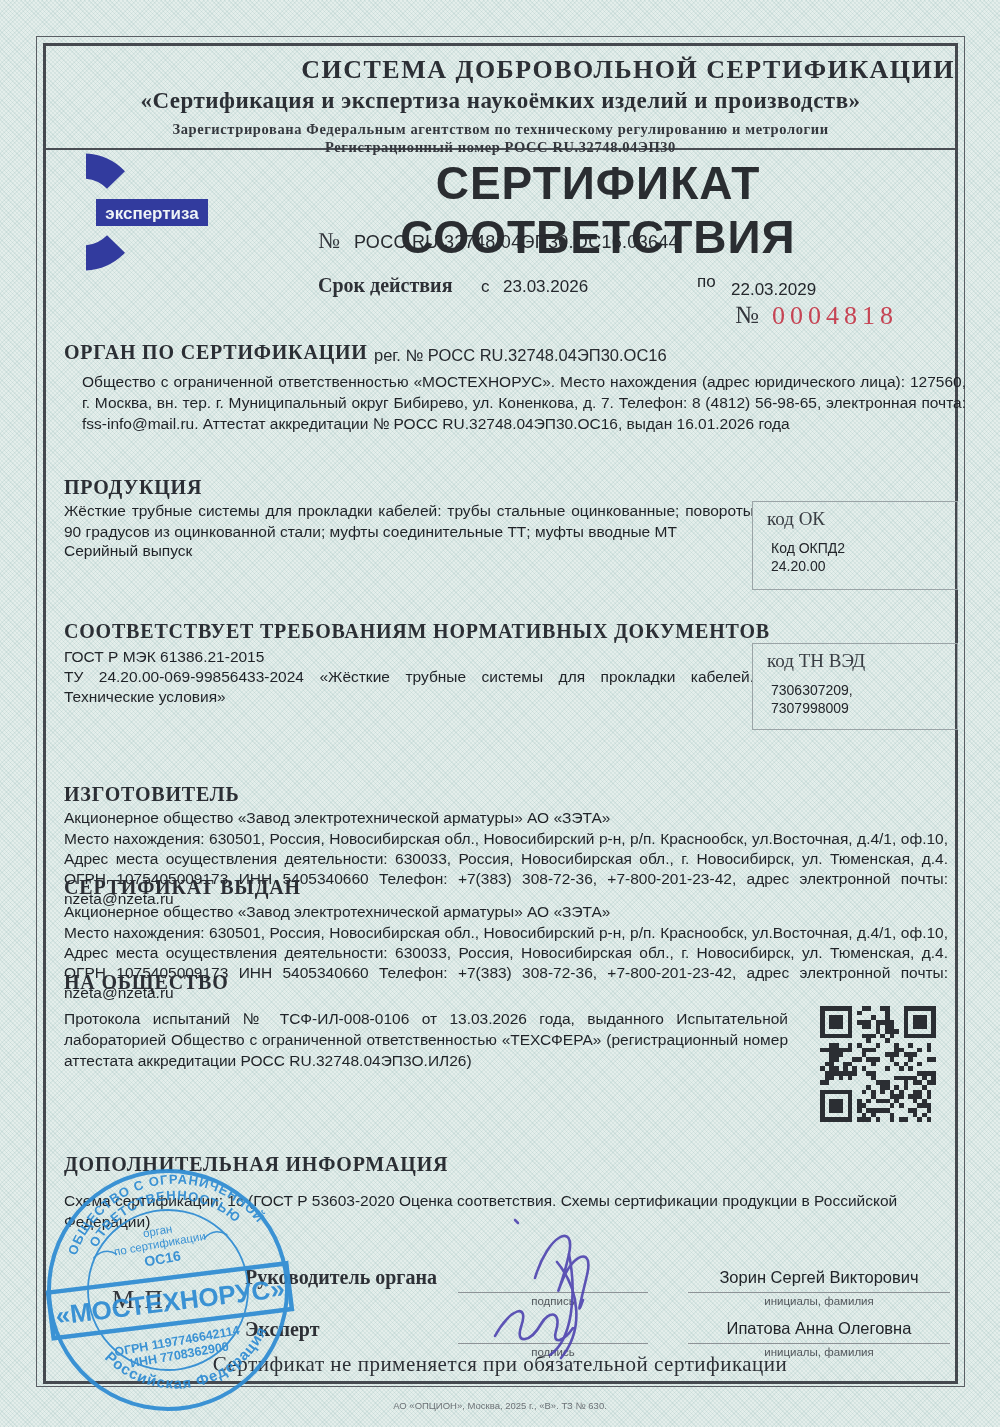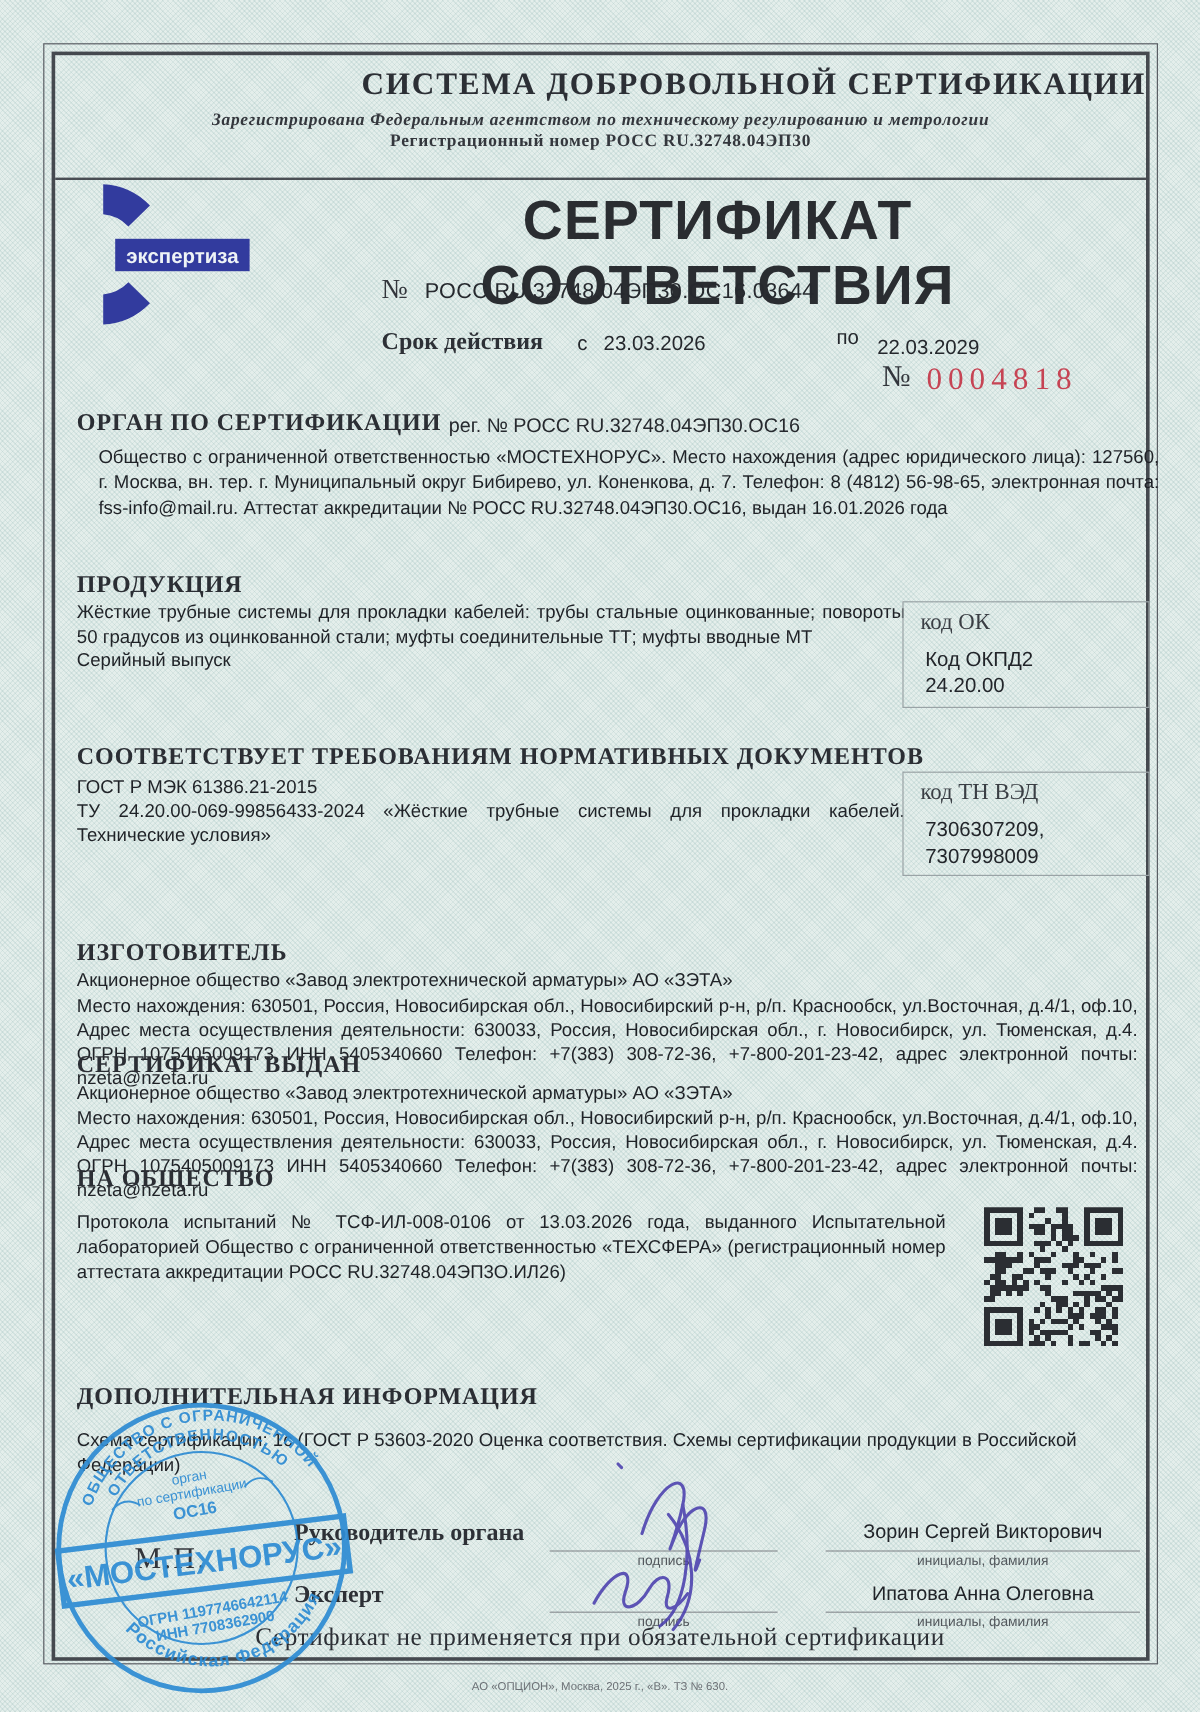--- a/index.html
+++ b/index.html
@@ -12,21 +12,21 @@
     font-family:"Liberation Sans", sans-serif; color:#24272c;
   }
   .frame-outer{position:absolute; top:36px; left:36px; right:35px; bottom:40px; border:1.5px solid #5a5e64; z-index:0;}
   .frame-inner{position:absolute; top:43px; left:43px; right:42px; bottom:43px; border:3px solid #45494f; z-index:0;}
   .header-block{
     position:absolute; top:46px; left:46px; right:45px; height:102px;
     border-bottom:2px solid #4a4e54; text-align:center; z-index:1;
   }
   .hdr1{font-family:"Liberation Serif",serif; font-weight:bold; font-size:26px; letter-spacing:1.5px; color:#2c2f35; margin-top:9px;text-align:right;}
   .hdr2{font-family:"Liberation Serif",serif; font-weight:bold; font-size:23px; letter-spacing:.5px; color:#2c2f35; margin-top:3px;}
-  .hdr3{font-family:"Liberation Serif",serif; font-weight:bold; font-size:14.5px; letter-spacing:.6px; color:#34373d; margin-top:7px;font-style:italic;}
+  .hdr3{font-family:"Liberation Serif",serif; font-weight:bold; font-size:14.5px; letter-spacing:.6px; color:#34373d; margin-top:7px;}
   .hdr4{font-family:"Liberation Serif",serif; font-weight:bold; font-size:14.5px; letter-spacing:.6px; color:#34373d; margin-top:1px;}
   .doc-title{
     position:absolute; left:252px; top:156px; width:692px; text-align:center; z-index:1;
     font-weight:bold; font-size:46px; letter-spacing:1px; color:#2a2d31;
   }
   .cert-no-row{position:absolute; left:318px; top:228px; z-index:1;}
   .num-sign{font-family:"Liberation Serif",serif; font-size:23px; color:#33363c;}
   .cert-no-val{font-size:18px; padding-left:14px; color:#26292e; letter-spacing:.3px;}
   .validity-label{position:absolute; left:318px; top:274px; font-family:"Liberation Serif",serif; font-weight:bold; font-size:20px; color:#2d3036; z-index:1;}
   .v-from-lbl{position:absolute; left:481px; top:277px; font-size:17px; z-index:1;}
@@ -35,21 +35,21 @@
   .v-to{position:absolute; left:731px; top:280px; font-size:17px; z-index:1;}
   .blank-no-sign{position:absolute; left:735px; top:301px; font-family:"Liberation Serif",serif; font-size:25px; color:#33363c; z-index:1;}
   .blank-no-val{position:absolute; left:772px; top:301px; font-family:"Liberation Serif",serif; font-size:26px; letter-spacing:5px; color:#c64454; z-index:1;}
   .sec-head{font-family:"Liberation Serif",serif; font-weight:bold; font-size:20px; letter-spacing:.8px; color:#2b2e34; position:absolute; z-index:1;}
   .reg-no{position:absolute; font-size:16.5px; color:#26292e; z-index:1;}
   .body-par{position:absolute; font-size:15.5px; line-height:21px; color:#1f2227; text-align:justify; z-index:1;}
   .body-line{position:absolute; font-size:15.5px; color:#1f2227; z-index:1; white-space:nowrap;}
   .just-full{text-align:justify; text-align-last:justify; white-space:normal;}
   .code-box{position:absolute; left:752px; width:206px; border:1px solid #9aa3a6; z-index:1; padding:6px 0 0 14px; box-sizing:border-box;}
   .code-box .cb-label{font-family:"Liberation Serif",serif; font-size:19px; color:#3a3e44;}
-  .code-box .cb-line{font-size:17px; color:#22252a; margin-top:2px; padding-left:4px;}
+  .code-box .cb-line{font-size:14px; color:#22252a; margin-top:2px; padding-left:4px;}
   .code-box .cb-first{margin-top:10px;}
   .qr{position:absolute; left:820px; top:1006px; z-index:1;}
   .logo{position:absolute; left:86px; top:150px; z-index:1;}
   .stamp{position:absolute; left:30px; top:1162px; z-index:3; opacity:.93;}
   .mp{position:absolute; left:112px; top:1286px; font-family:"Liberation Serif",serif; font-size:25px; letter-spacing:2px; color:#33363c; z-index:2;}
   .sig-role{position:absolute; left:245px; font-family:"Liberation Serif",serif; font-weight:bold; font-size:20px; color:#2d3036; z-index:2;}
   .sig-line{position:absolute; border-top:1px solid #8d9296; z-index:2;}
   .sig-sub{position:absolute; font-size:11.5px; color:#53585d; text-align:center; z-index:2;}
   .sig-name{position:absolute; font-size:16.5px; color:#202328; text-align:center; z-index:2;}
   .footnote{position:absolute; left:150px; top:1352px; width:700px; text-align:center; font-family:"Liberation Serif",serif; font-size:21px; letter-spacing:.5px; color:#2c2f35; z-index:2;}
@@ -58,20 +58,21 @@
 </style>
 </head>
 <body>
 
 <div class="page">
   <div class="frame-outer"></div>
   <div class="frame-inner"></div>
 
   <div class="header-block">
     <div class="hdr1">СИСТЕМА ДОБРОВОЛЬНОЙ СЕРТИФИКАЦИИ</div>
+    <div class="hdr2">«Сертификация и экспертиза наукоёмких изделий и производств»</div>
     <div class="hdr3">Зарегистрирована Федеральным агентством по техническому регулированию и метрологии</div>
     <div class="hdr4">Регистрационный номер РОСС RU.32748.04ЭП30</div>
   </div>
 
   <svg class="logo" width="152" height="124" viewBox="0 0 152 124">
     <path d="M 30 94 A 46 46 0 1 1 30 30" fill="none" stroke="#323b9e" stroke-width="25"></path>
     <rect x="10" y="49" width="112" height="27" fill="#323b9e"></rect>
     <text x="66" y="69" text-anchor="middle" font-family="Liberation Sans, sans-serif" font-size="17" font-weight="bold" fill="#eef3f6">экспертиза</text>
   </svg>
 
@@ -88,21 +89,21 @@
   <span class="v-to">22.03.2029</span>
 
   <span class="blank-no-sign">№</span>
   <span class="blank-no-val">0004818</span>
 
   <div class="sec-head" style="left:64px; top:341px;">ОРГАН ПО СЕРТИФИКАЦИИ</div>
   <div class="reg-no" style="left:374px; top:346px;">рег. № РОСС RU.32748.04ЭП30.ОС16</div>
   <div class="body-par" style="left:82px; top:371px; width:884px;">Общество с ограниченной ответственностью «МОСТЕХНОРУС». Место нахождения (адрес юридического лица): 127560, г. Москва, вн. тер. г. Муниципальный округ Бибирево, ул. Коненкова, д. 7. Телефон: 8 (4812) 56-98-65, электронная почта: fss-info@mail.ru. Аттестат аккредитации № РОСС RU.32748.04ЭП30.ОС16, выдан 16.01.2026 года</div>
 
   <div class="sec-head" style="left:64px; top:476px;">ПРОДУКЦИЯ</div>
-  <div class="body-par" style="left:64px; top:500px; width:690px;">Жёсткие трубные системы для прокладки кабелей: трубы стальные оцинкованные; повороты 50 градусов из оцинкованной стали; муфты соединительные ТТ; муфты вводные МТ</div>
+  <div class="body-par" style="left:64px; top:500px; width:690px;">Жёсткие трубные системы для прокладки кабелей: трубы стальные оцинкованные; повороты 90 градусов из оцинкованной стали; муфты соединительные ТТ; муфты вводные МТ</div>
   <div class="body-line" style="left:64px; top:542px;">Серийный выпуск</div>
   <div class="code-box" style="top:501px; height:89px;">
     <div class="cb-label">код ОК</div>
     <div class="cb-line cb-first">Код ОКПД2</div>
     <div class="cb-line">24.20.00</div>
   </div>
 
   <div class="sec-head" style="left:64px; top:620px;">СООТВЕТСТВУЕТ ТРЕБОВАНИЯМ НОРМАТИВНЫХ ДОКУМЕНТОВ</div>
   <div class="body-line" style="left:64px; top:648px;">ГОСТ Р МЭК 61386.21-2015</div>
   <div class="body-line just-full" style="left:64px; top:668px; width:690px;">ТУ 24.20.00-069-99856433-2024 «Жёсткие трубные системы для прокладки кабелей.</div>

